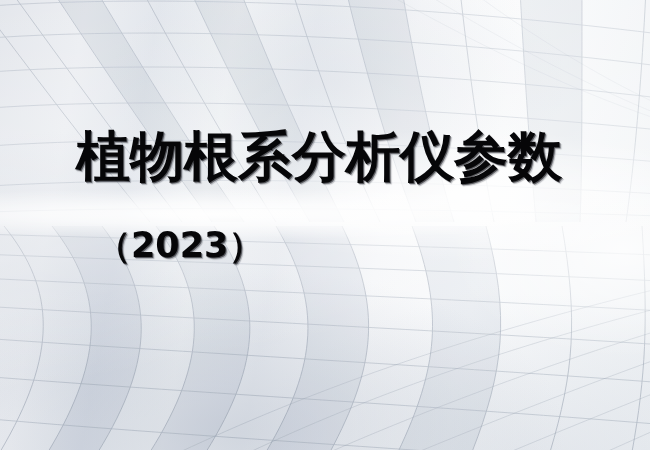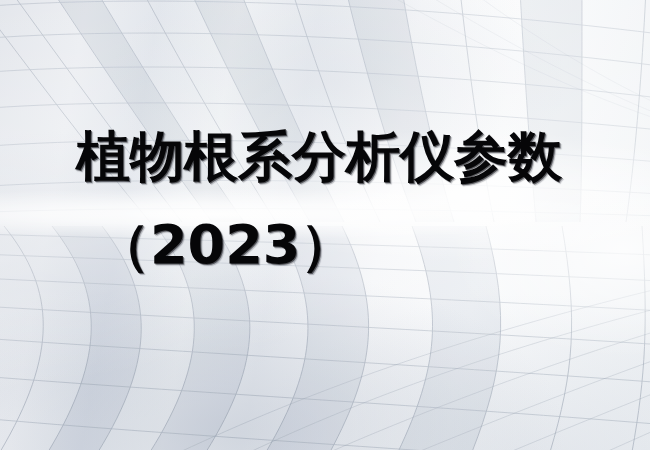--- a/index.html
+++ b/index.html
@@ -75,21 +75,21 @@
   }
   #title-main {
     left: 76px;
     top: 126px;
     font-size: 54px;
     line-height: 62px;
   }
   #title-year {
     left: 96px;
     top: 214px;
-    font-size: 54px;
+    font-size: 35px;
     line-height: 62px;
   }
 </style>
 </head>
 <body>
 
 <div id="banner">
 
   <div class="layer" id="bg-base"></div>
   <div class="layer" id="bg-pool"></div>

